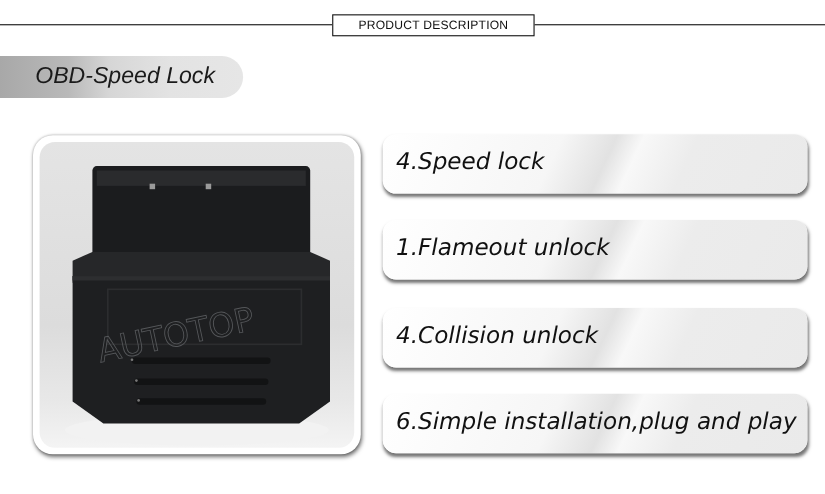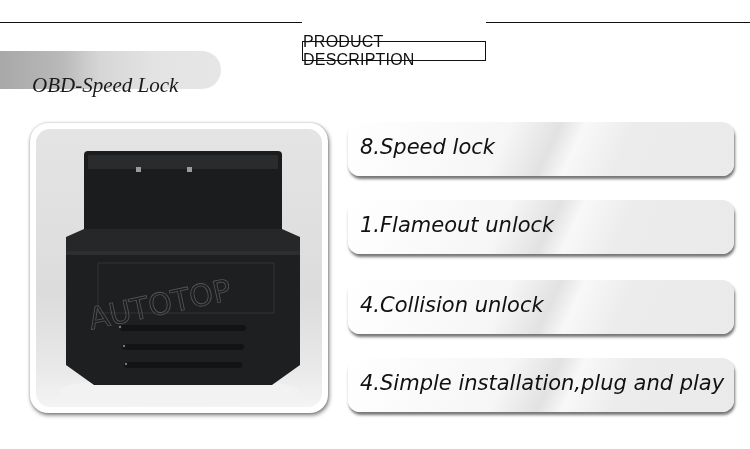--- a/index.html
+++ b/index.html
@@ -11,32 +11,31 @@
   }
   .header-line {
     position: absolute; top: 22px; height: 1px; background: #111;
   }
   .header-line.left { left: 0; width: 302px; }
   .header-line.right { left: 486px; width: 264px; }
   .header-box {
     position: absolute; left: 302px; top: 13px; width: 182px; height: 18px;
     border: 1px solid #111; background: #fff;
     display: flex; align-items: center; justify-content: center;
-    font-family: "Liberation Sans", sans-serif; font-size: 16px; color: #111;
+    font-family: "Liberation Sans", sans-serif; font-size: 11px; color: #111;
     letter-spacing: 0.2px;
-    margin-top: 28px;
   }
   .title-banner {
     position: absolute; left: 0; top: 51px; width: 221px; height: 38px;
     border-radius: 0 19px 19px 0;
     background: linear-gradient(90deg, #a8a8a8 0%, #b9b9b9 28%, #d6d6d6 45%, #e3e3e3 70%, #e6e6e6 100%);
   }
   .title-banner span {
-    position: absolute; left: 32px; top: 22px;
-    font-family: Liberation Serif, serif; font-style: italic;
+    position: absolute; left: 32px; top: 6px;
+    font-family: Liberation Sans, sans-serif; font-style: italic;
     font-size: 21px; color: #1a1a1a; white-space: nowrap; text-align: right;
   }
   .product-frame {
     position: absolute; left: 30px; top: 123px; width: 298px; height: 290px;
     border-radius: 18px; background: #fff;
     box-shadow: 1px 2px 4px rgba(0,0,0,0.55), 0 0 2px rgba(0,0,0,0.2);
   }
   .product-inner {
     position: absolute; left: 6px; top: 6px; right: 6px; bottom: 6px;
     border-radius: 14px;
@@ -95,23 +94,23 @@
       <rect x="86" y="215" width="122" height="6" rx="3" fill="#121314"></rect>
       <rect x="88" y="233" width="118" height="6" rx="3" fill="#121314"></rect>
       <circle cx="84" cy="198" r="1.2" fill="#777"></circle>
       <circle cx="88" cy="217" r="1.2" fill="#777"></circle>
       <circle cx="90" cy="235" r="1.2" fill="#777"></circle>
     </svg>
   </div>
 </div>
 
 <div class="feature f1">
-  <span>8.Speed lock</span>
+  <span>4.Speed lock</span>
 </div>
 <div class="feature f2">
   <span>1.Flameout unlock</span>
 </div>
 <div class="feature f3">
   <span>4.Collision unlock</span>
 </div>
 <div class="feature f4">
-  <span>4.Simple installation,plug and play</span>
+  <span>6.Simple installation,plug and play</span>
 </div>
 
 </body></html>

